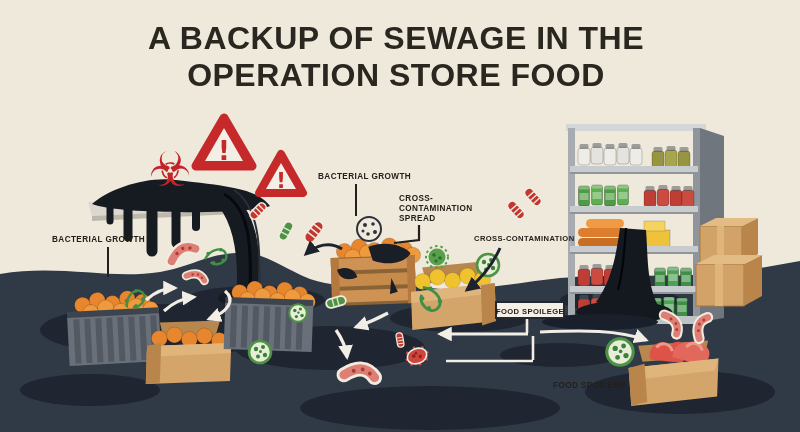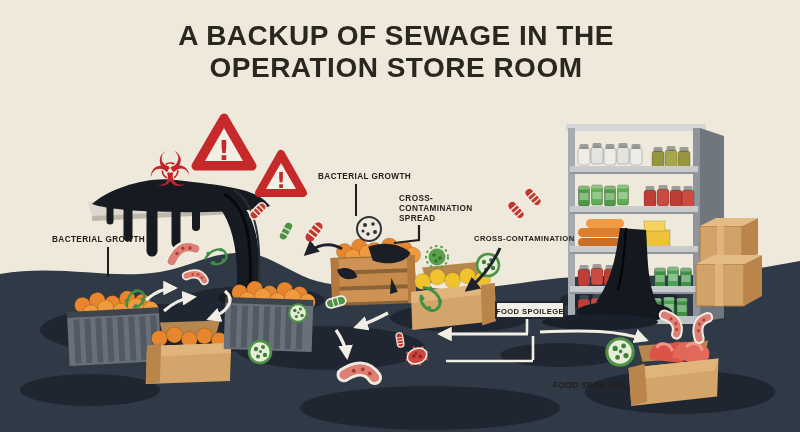--- a/index.html
+++ b/index.html
@@ -3,34 +3,34 @@
 <meta charset="utf-8">
 <style>
   html,body{margin:0;padding:0;}
   .stage{
     position:relative;width:800px;height:432px;overflow:hidden;
     background:#EFE9DC;
     font-family:"Liberation Sans", sans-serif;
   }
   .title{
     position:absolute;left:0;right:8px;top:20px;text-align:center;
-    color:#2A2620;font-weight:bold;font-size:28px;line-height:1.16;
+    color:#2A2620;font-weight:bold;font-size:32px;line-height:1.16;
     letter-spacing:.5px;
   }
   svg{position:absolute;left:0;top:0;}
   .callout{font-weight:bold;fill:#23201B;letter-spacing:.4px;}
 </style>
 </head>
 <body>
 
 <div class="stage">
 
   <div class="title">
     <div>A BACKUP OF SEWAGE IN THE</div>
-    <div>OPERATION STORE ROOM</div>
+    <div>OPERATION STORE FOOD</div>
   </div>
 
   <svg width="800" height="432" viewBox="0 0 800 432">
     <defs>
       <marker id="mw" viewBox="0 0 10 10" refX="8" refY="5" markerWidth="4.6" markerHeight="4.6" orient="auto-start-reverse">
         <path d="M0,0 L10,5 L0,10 z" fill="#F2EEE5"></path>
       </marker>
       <marker id="mb" viewBox="0 0 10 10" refX="8" refY="5" markerWidth="5" markerHeight="5" orient="auto-start-reverse">
         <path d="M0,0 L10,5 L0,10 z" fill="#1E232B"></path>
       </marker>

